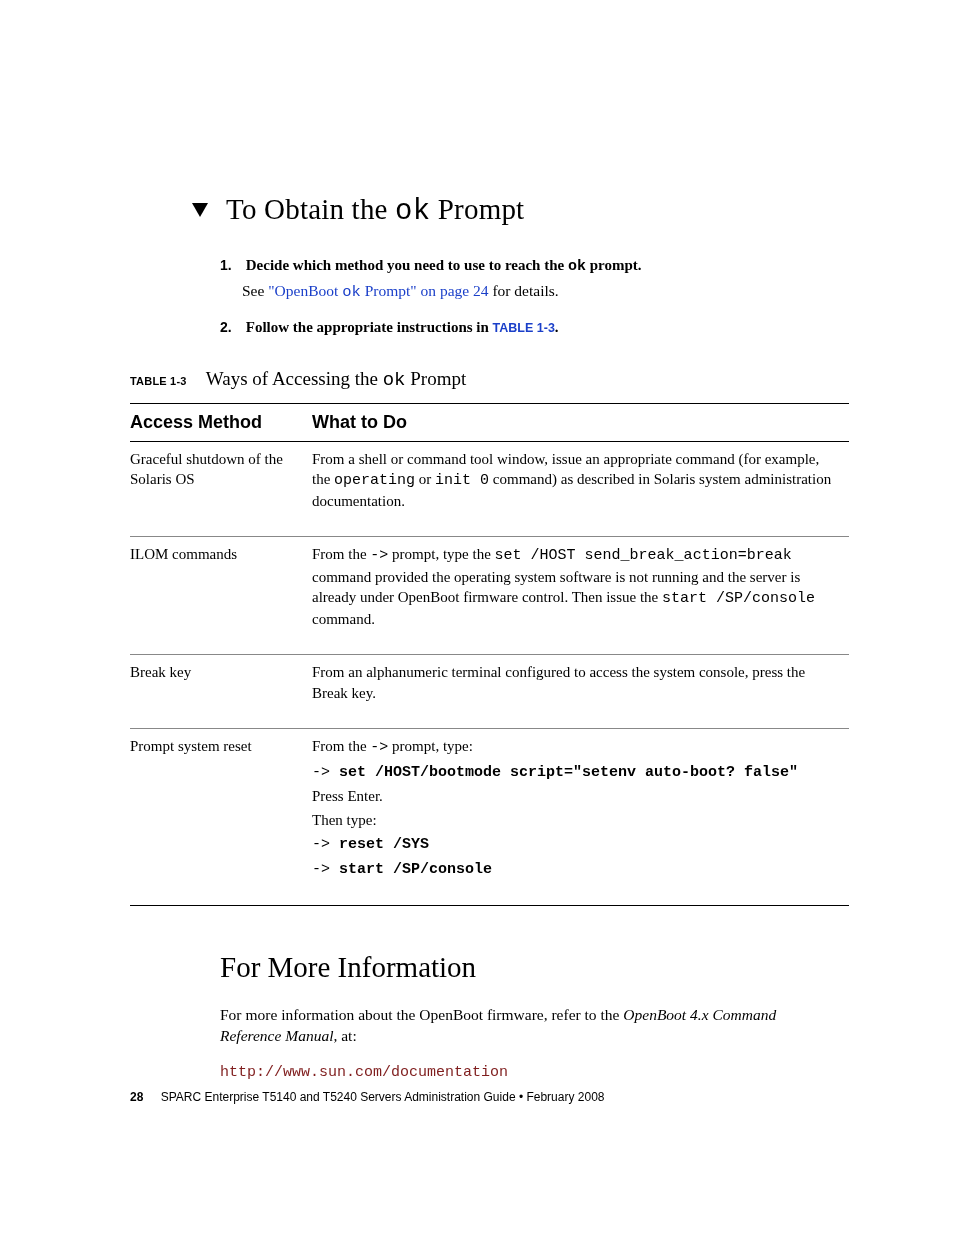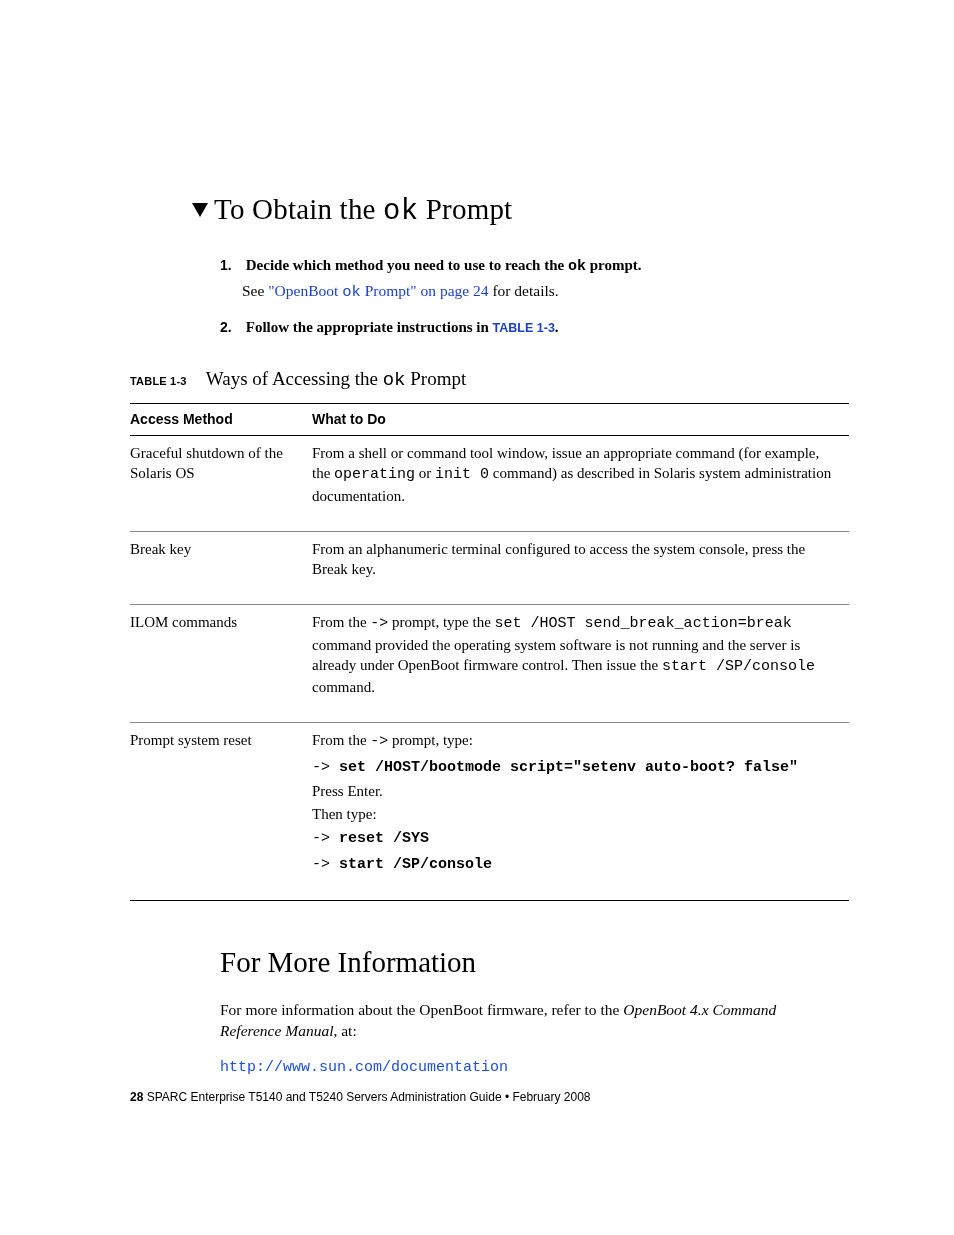--- a/index.html
+++ b/index.html
@@ -27,20 +27,21 @@
       top: 190px;
     }
     h2.section-title {
       font-family: "Palatino Linotype", Palatino, Georgia, serif;
       font-weight: 400;
       font-size: 29px;
       margin: 0 0 24px 0;
       letter-spacing: 0.2px;
       display: flex;
       align-items: baseline;
+      gap: 12px;
     }
     h2.section-title .marker {
       display: inline-block;
       margin-left: 60px;
       margin-right: 4px;
     }
     h2.section-title .marker svg {
       width: 20px;
       height: 20px;
       vertical-align: baseline;
@@ -93,21 +94,21 @@
     table.doc-table {
       width: 100%;
       border-collapse: collapse;
       margin-top: 10px;
       font-size: 15px;
     }
     table.doc-table thead th {
       text-align: left;
       font-family: Arial, Helvetica, sans-serif;
       font-weight: 700;
-      font-size: 14px;
+      font-size: 18px;
       border-top: 1.5px solid #000;
       border-bottom: 1px solid #000;
       padding: 6px 8px 6px 0;
     }
     table.doc-table tbody td {
       vertical-align: top;
       padding: 7px 10px 25px 0;
       border-bottom: 1px solid #888;
       line-height: 1.35;
     }
@@ -134,32 +135,33 @@
       margin: 42px 0 18px 90px;
     }
     .more-body {
       margin-left: 90px;
       margin-right: 60px;
       font-size: 15.5px;
     }
     .more-body p { margin: 0 0 14px 0; }
     .url {
       font-family: "Courier New", Courier, monospace;
-      color: #1d4ed8;
+      color: #7f1d1d;
       font-size: 15px;
     }
     .footer {
       position: absolute;
       left: 130px;
       bottom: 130px;
       font-family: Arial, Helvetica, sans-serif;
       font-size: 12px;
     }
     .footer .pnum {
       font-weight: 700;
+      margin-right: 14px;
     }
     .ital { font-style: italic; }
   </style>
 </head>
 <body>
 
 <div class="page">
   <div class="content">
 
     <h2 class="section-title">
@@ -207,29 +209,29 @@
         </tr>
       </thead>
       <tbody>
         <tr>
           <td>Graceful shutdown of the Solaris OS</td>
           <td>
             <span>From a shell or command tool window, issue an appropriate command (for example, the </span><span class="mono">operating</span><span> or </span><span class="mono">init 0</span><span> command) as described in Solaris system administration documentation.</span>
           </td>
         </tr>
         <tr>
+          <td>ILOM commands</td>
+          <td>
+            <span>From the </span><span class="mono">-&gt;</span><span> prompt, type the </span><span class="mono">set /HOST send_break_action=break</span><span> command provided the operating system software is not running and the server is already under OpenBoot firmware control. Then issue the </span><span class="mono">start /SP/console</span><span> command.</span>
+          </td>
+        </tr>
+        <tr>
           <td>Break key</td>
           <td>
             <span>From an alphanumeric terminal configured to access the system console, press the Break key.</span>
-          </td>
-        </tr>
-        <tr>
-          <td>ILOM commands</td>
-          <td>
-            <span>From the </span><span class="mono">-&gt;</span><span> prompt, type the </span><span class="mono">set /HOST send_break_action=break</span><span> command provided the operating system software is not running and the server is already under OpenBoot firmware control. Then issue the </span><span class="mono">start /SP/console</span><span> command.</span>
           </td>
         </tr>
         <tr>
           <td>Prompt system reset</td>
           <td>
             <div><span>From the </span><span class="mono">-&gt;</span><span> prompt, type:</span></div>
             <div class="cmd-line"><span class="cmd-arrow">-&gt; </span><span class="cmd-text">set /HOST/bootmode script="setenv auto-boot? false"</span></div>
             <div class="cmd-line">Press Enter.</div>
             <div class="cmd-line">Then type:</div>
             <div class="cmd-line"><span class="cmd-arrow">-&gt; </span><span class="cmd-text">reset /SYS</span></div>

